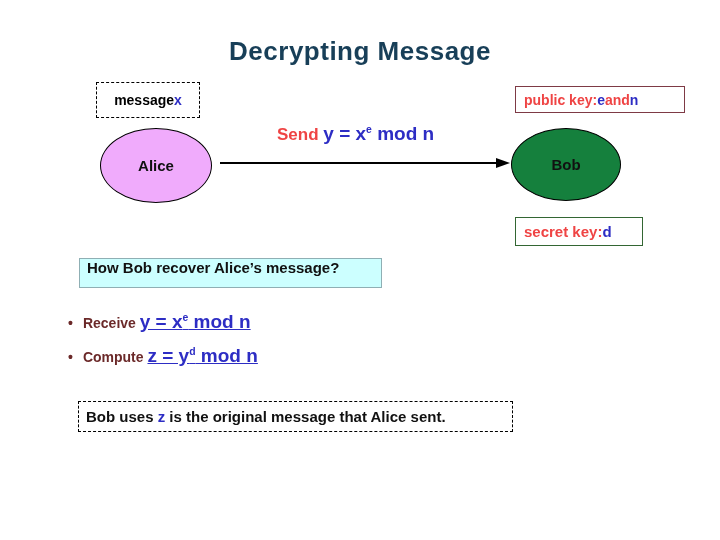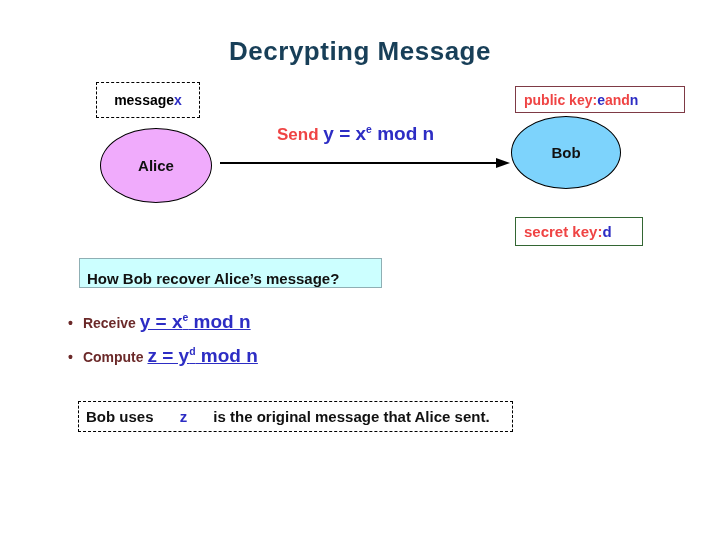--- a/index.html
+++ b/index.html
@@ -51,37 +51,37 @@
   }
   .send-annotation .formula { font-size:19px; }
 
   .ellipse {
     border-radius:50%;
     border:1px solid #000;
     display:flex; align-items:center; justify-content:center;
     font-size:15px; color:#111;
   }
   .alice { left:100px; top:128px; width:112px; height:75px; background:#f0abfc; }
-  .bob   { left:511px; top:116px; width:110px; height:73px; background:#7dd3fc; }
+  .bob   { left:511px; top:128px; width:110px; height:73px; background:#15803d; }
 
   .arrow-svg { left:216px; top:153px; }
 
   .secret-key-box {
     left:515px; top:217px; width:128px; height:29px;
     border:1px solid #336633;
     display:flex; align-items:center;
     padding-left:8px;
     font-size:15px;
   }
 
   .question-box {
     left:79px; top:258px; width:303px; height:30px;
     background:#CCFFFF;
     border:1px solid #8FAFB4;
-    display:flex; align-items:flex-end;
+    display:flex; align-items:flex-start;
     padding-left:7px;
     font-size:15px;
     color:#111;
   }
 
   .bullet-row {
     left:68px;
     display:flex; align-items:baseline;
     white-space:pre;
   }
@@ -92,21 +92,20 @@
   .bullet-formula { font-size:19px;text-decoration:underline; }
 
   .conclusion-box {
     left:78px; top:401px; width:435px; height:31px;
     border:1px dashed #000;
     display:flex; align-items:center;
     padding-left:7px;
     font-size:15px;
     color:#111;
     white-space:pre;
-    gap:22px;
   }
 </style>
 </head>
 <body>
 
 <div class="abs title">Decrypting Message</div>
 
 <div class="abs message-box">
   <span>message </span>
     <span class="blue">x</span>

